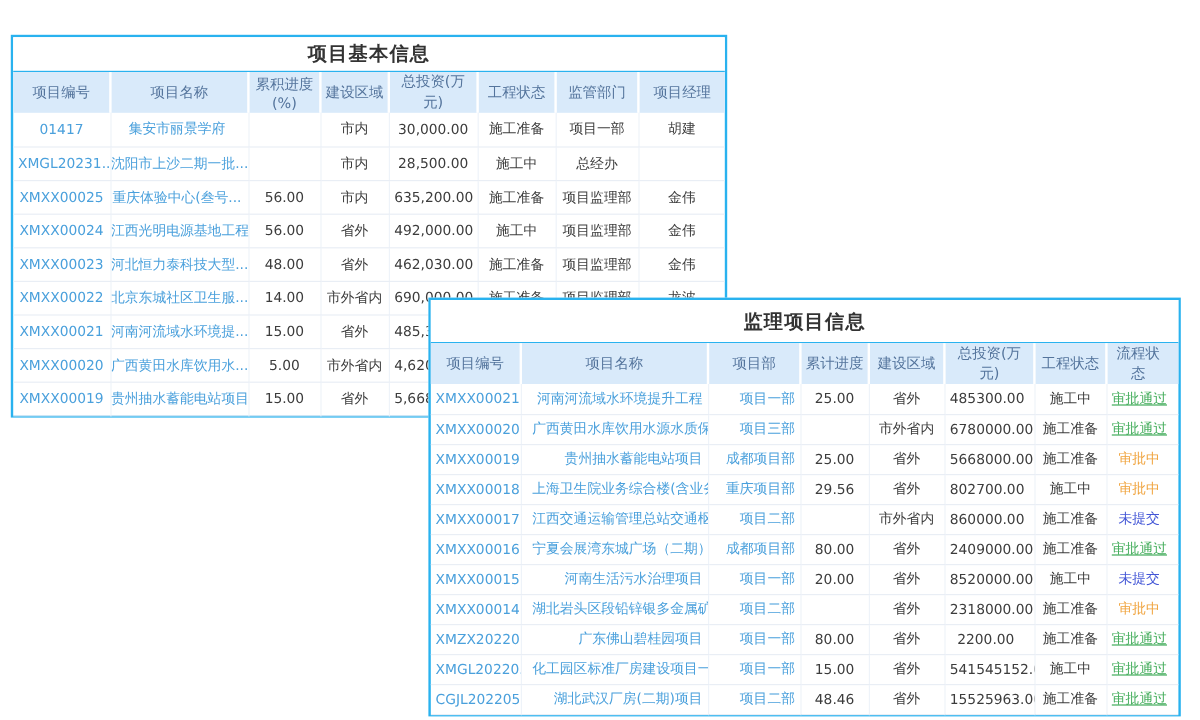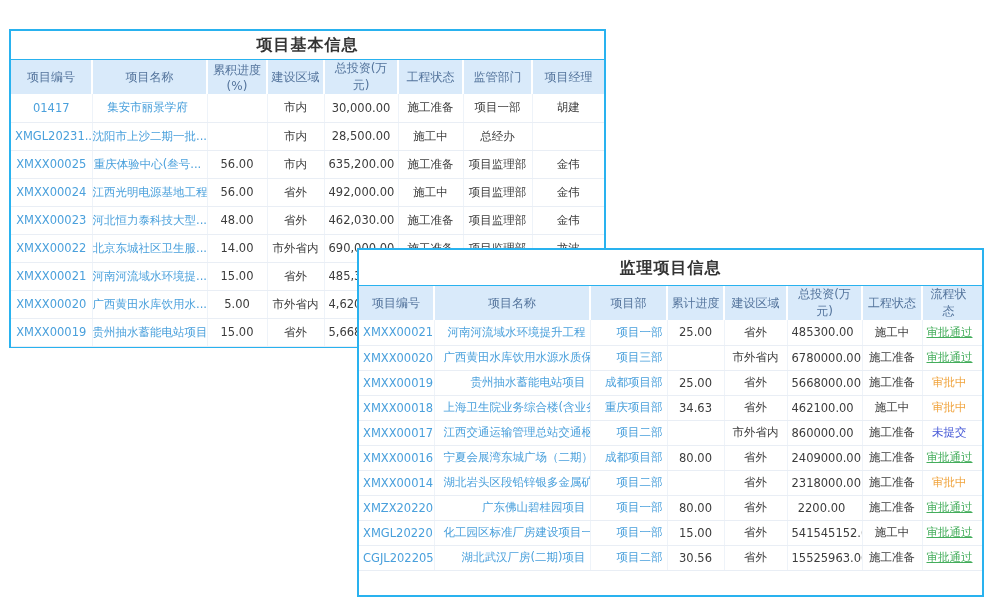--- a/index.html
+++ b/index.html
@@ -239,23 +239,23 @@
           <td>25.00</td>
           <td>省外</td>
           <td>5668000.00</td>
           <td>施工准备</td>
           <td style="color: rgb(240, 163, 60);">审批中</td>
         </tr>
         <tr>
           <td class="link">XMXX00018</td>
           <td class="link">上海卫生院业务综合楼(含业务用...</td>
           <td class="link">重庆项目部</td>
-          <td>34.63</td>
-          <td>省外</td>
-          <td>462100.00</td>
+          <td>29.56</td>
+          <td>省外</td>
+          <td>802700.00</td>
           <td>施工中</td>
           <td style="color: rgb(240, 163, 60);">审批中</td>
         </tr>
         <tr>
           <td class="link">XMXX00017</td>
           <td class="link">江西交通运输管理总站交通枢纽及...</td>
           <td class="link">项目二部</td>
           <td></td>
           <td>市外省内</td>
           <td>860000.00</td>
@@ -266,20 +266,30 @@
           <td class="link">XMXX00016</td>
           <td class="link">宁夏会展湾东城广场（二期）工程</td>
           <td class="link">成都项目部</td>
           <td>80.00</td>
           <td>省外</td>
           <td>2409000.00</td>
           <td>施工准备</td>
           <td style="color: rgb(67, 173, 91); text-decoration: underline;">审批通过</td>
         </tr>
         <tr>
+          <td class="link">XMXX00015</td>
+          <td class="link">河南生活污水治理项目</td>
+          <td class="link">项目一部</td>
+          <td>20.00</td>
+          <td>省外</td>
+          <td>8520000.00</td>
+          <td>施工中</td>
+          <td style="color: rgb(67, 86, 214);">未提交</td>
+        </tr>
+        <tr>
           <td class="link">XMXX00014</td>
           <td class="link">湖北岩头区段铅锌银多金属矿开采...</td>
           <td class="link">项目二部</td>
           <td></td>
           <td>省外</td>
           <td>2318000.00</td>
           <td>施工准备</td>
           <td style="color: rgb(240, 163, 60);">审批中</td>
         </tr>
         <tr>
@@ -299,21 +309,21 @@
           <td>15.00</td>
           <td>省外</td>
           <td>541545152.00</td>
           <td>施工中</td>
           <td style="color: rgb(67, 173, 91); text-decoration: underline;">审批通过</td>
         </tr>
         <tr>
           <td class="link">CGJL202205...</td>
           <td class="link">湖北武汉厂房(二期)项目</td>
           <td class="link">项目二部</td>
-          <td>30.56</td>
+          <td>48.46</td>
           <td>省外</td>
           <td>15525963.00</td>
           <td>施工准备</td>
           <td style="color: rgb(67, 173, 91); text-decoration: underline;">审批通过</td>
         </tr>
       </tbody>
   </table>
 </div>
 
 </body></html>

